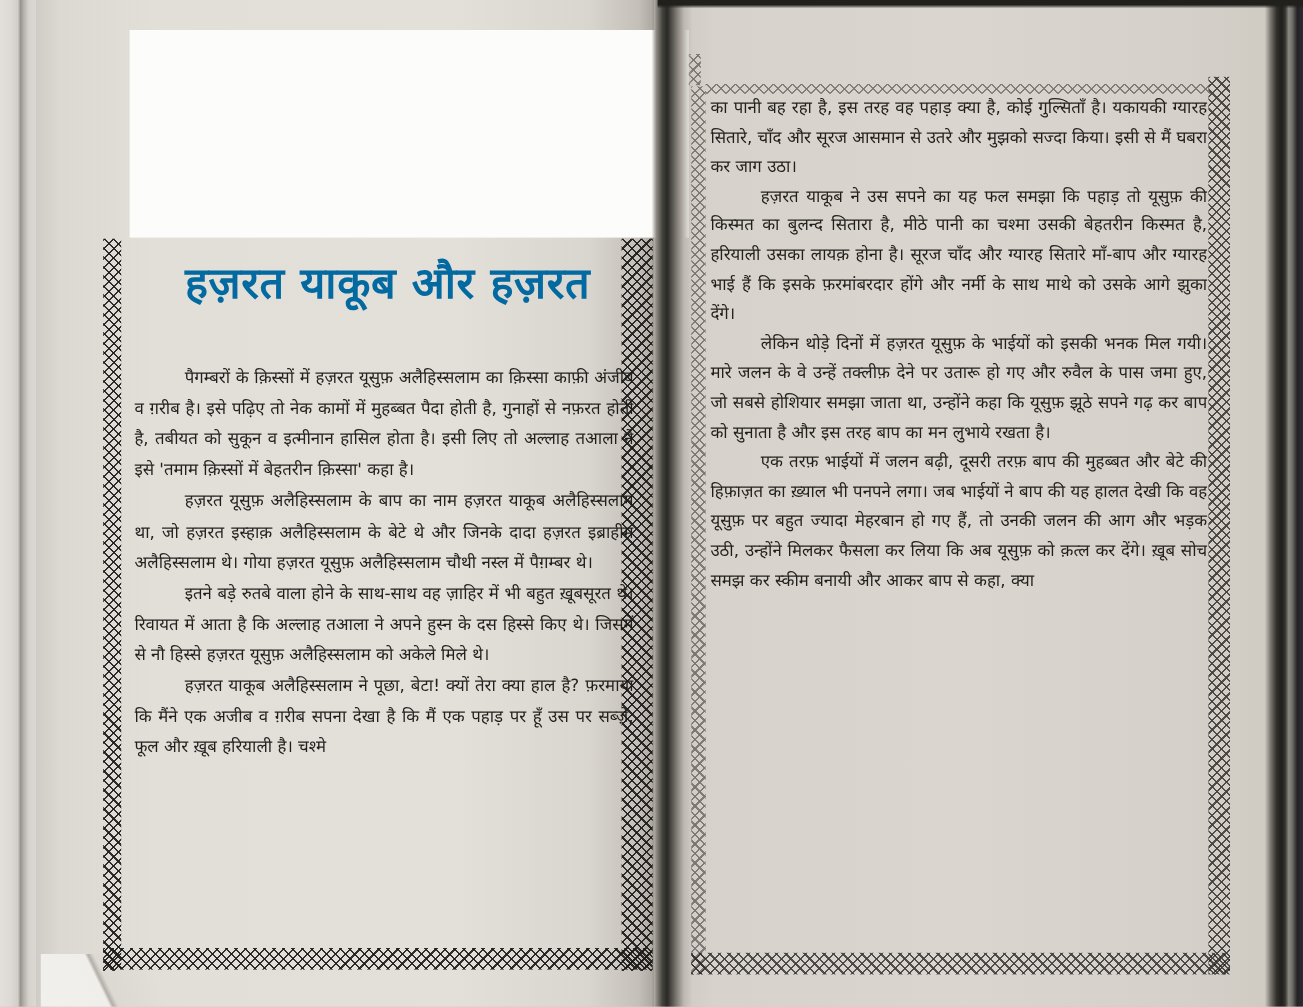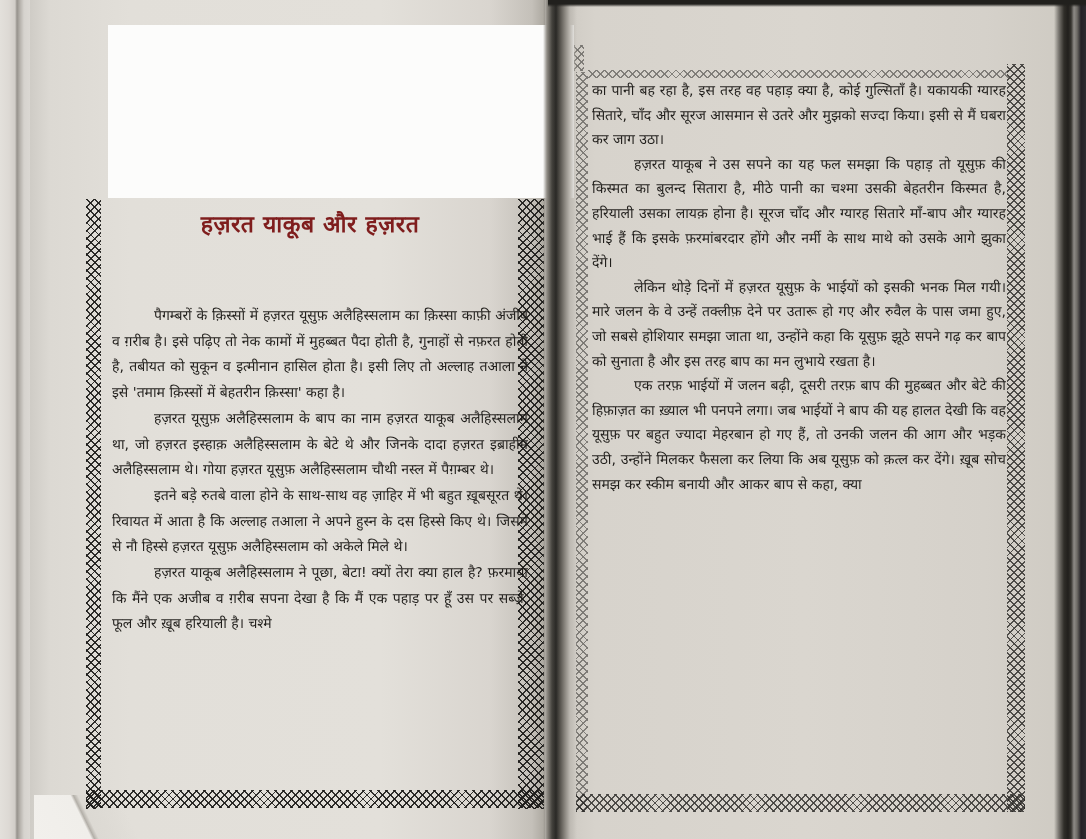--- a/index.html
+++ b/index.html
@@ -65,23 +65,23 @@
   .lb-right {left:518px;top:199px; width:26px; height:610px;}
   .lb-bottom{left:86px; top:790px; width:458px;height:18px;}
   .rb-frag  {left:574px;top:45px;  width:10px; height:26px;}
   .rb-left  {left:576px;top:72px;  width:12px; height:740px;}
   .rb-top   {left:588px;top:70px;  width:421px;height:8px;}
   .rb-right {left:1007px;top:64px; width:18px; height:748px;}
   .rb-bottom{left:576px;top:794px; width:449px;height:18px;}
   
   .title{
     position:absolute;left:101px;top:200px;width:418px;height:100px;
-    margin:0;z-index:3;
-    font-size:23px;line-height:48px;font-weight:bold;
-    text-align:center;color:#7f1d1d;letter-spacing:0.5px;
+    margin:13px;z-index:3;
+    font-size:36px;line-height:48px;font-weight:bold;
+    text-align:center;color:#0369a1;letter-spacing:0.5px;
   }
   .textcol{
     position:absolute;z-index:3;overflow:hidden;
     color:#211f1c;font-size:14px;text-align:justify;
   }
   .textcol p{margin:0;text-indent:42px;}
   .textcol p.noindent{text-indent:0;}
   .lp-text{left:112px;top:303px;width:416px;height:487px;line-height:25.7px;}
   .rp-text{left:592px;top:78px;width:414px;height:716px;line-height:24.6px;}
 </style>

